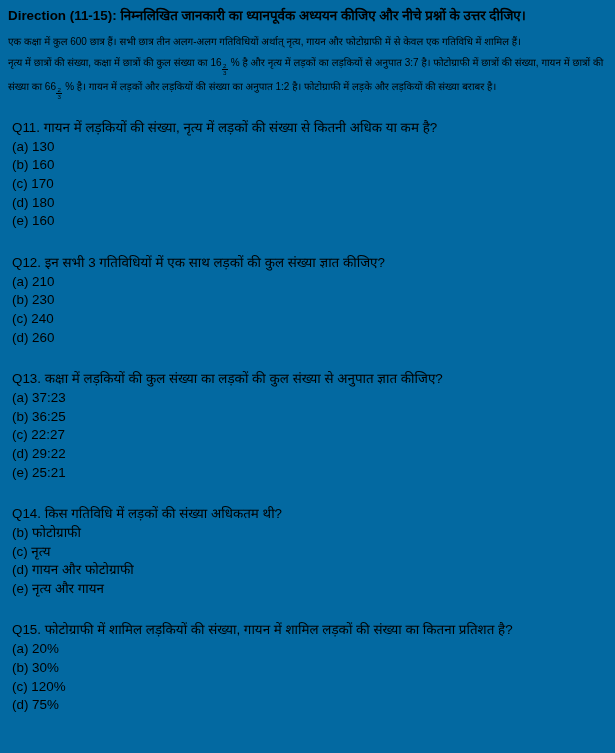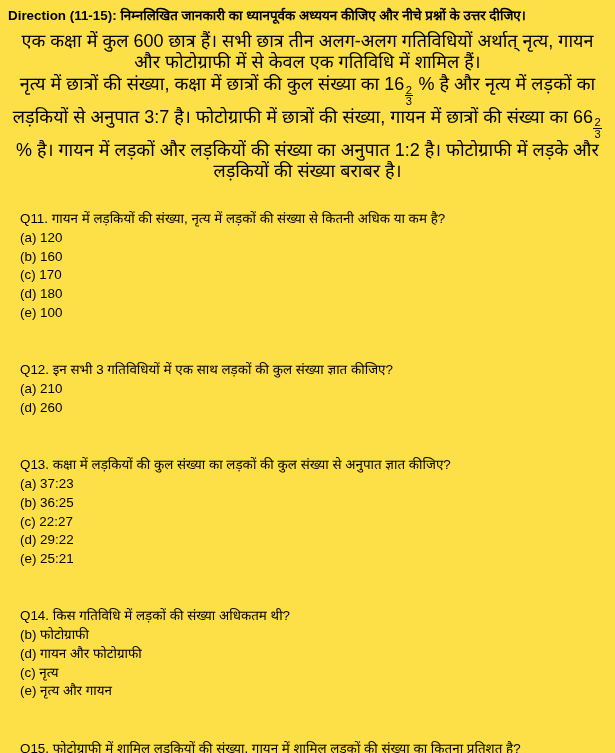--- a/index.html
+++ b/index.html
@@ -12,37 +12,36 @@
     height: 753px;
     font-family: "Liberation Sans", "DejaVu Sans", sans-serif;
     color: #000000;
     overflow: hidden;
   }
   .page {
     width: 615px;
     height: 753px;
     box-sizing: border-box;
     padding: 5px 8px 0 8px;
-    background: #fde047;
+    background: #0369a1;
   }
 
   
   .direction-block {
     font-size: 13.4px;
     line-height: 21.5px;
     margin: 0 0 4px 0;
   }
   .direction-head {
     font-weight: bold;
   }
   .passage {
-    font-size: 18px;
+    font-size: 10px;
     line-height: 21.8px;
     margin: 0;
-    text-align: center;
   }
   .passage p {
     margin: 0;
   }
 
   
   .frac {
     display: inline-flex;
     flex-direction: column;
     align-items: center;
@@ -57,21 +56,21 @@
     padding: 0 1px;
   }
   .frac .den {
     display: block;
     border-top: 1px solid #000;
     padding: 0 1px;
   }
 
   
   .question {
-    margin: 12px;
+    margin: 4px;
     padding: 0;
   }
   .q-spacer {
     height: 14px;
   }
   .q-text {
     font-size: 13.4px;
     line-height: 19px;
     margin: 0 0 1px 0;
   }
@@ -108,33 +107,35 @@
             <span class="num">2</span>
             <span class="den">3</span>
           </span></span><span> % है। गायन में लड़कों और लड़कियों की संख्या का अनुपात 1:2 है। फोटोग्राफी में लड़के और लड़कियों की संख्या बराबर है।</span>
     </p>
   </div>
 
   <div class="q-spacer"></div>
   <div class="question">
     <div class="q-text">Q11. गायन में लड़कियों की संख्या, नृत्य में लड़कों की संख्या से कितनी अधिक या कम है?</div>
     <ul class="options">
-      <li class="option">(a) 120</li>
+      <li class="option">(a) 130</li>
       <li class="option">(b) 160</li>
       <li class="option">(c) 170</li>
       <li class="option">(d) 180</li>
-      <li class="option">(e) 100</li>
+      <li class="option">(e) 160</li>
     </ul>
   </div>
 
   <div class="q-spacer"></div>
   <div class="question">
     <div class="q-text">Q12. इन सभी 3 गतिविधियों में एक साथ लड़कों की कुल संख्या ज्ञात कीजिए?</div>
     <ul class="options">
       <li class="option">(a) 210</li>
+      <li class="option">(b) 230</li>
+      <li class="option">(c) 240</li>
       <li class="option">(d) 260</li>
     </ul>
   </div>
 
   <div class="q-spacer"></div>
   <div class="question">
     <div class="q-text">Q13. कक्षा में लड़कियों की कुल संख्या का लड़कों की कुल संख्या से अनुपात ज्ञात कीजिए?</div>
     <ul class="options">
       <li class="option">(a) 37:23</li>
       <li class="option">(b) 36:25</li>
@@ -142,22 +143,22 @@
       <li class="option">(d) 29:22</li>
       <li class="option">(e) 25:21</li>
     </ul>
   </div>
 
   <div class="q-spacer"></div>
   <div class="question">
     <div class="q-text">Q14. किस गतिविधि में लड़कों की संख्या अधिकतम थी?</div>
     <ul class="options">
       <li class="option">(b) फोटोग्राफी</li>
+      <li class="option">(c) नृत्य</li>
       <li class="option">(d) गायन और फोटोग्राफी</li>
-      <li class="option">(c) नृत्य</li>
       <li class="option">(e) नृत्य और गायन</li>
     </ul>
   </div>
 
   <div class="q-spacer"></div>
   <div class="question">
     <div class="q-text">Q15. फोटोग्राफी में शामिल लड़कियों की संख्या, गायन में शामिल लड़कों की संख्या का कितना प्रतिशत है?</div>
     <ul class="options">
       <li class="option">(a) 20%</li>
       <li class="option">(b) 30%</li>

